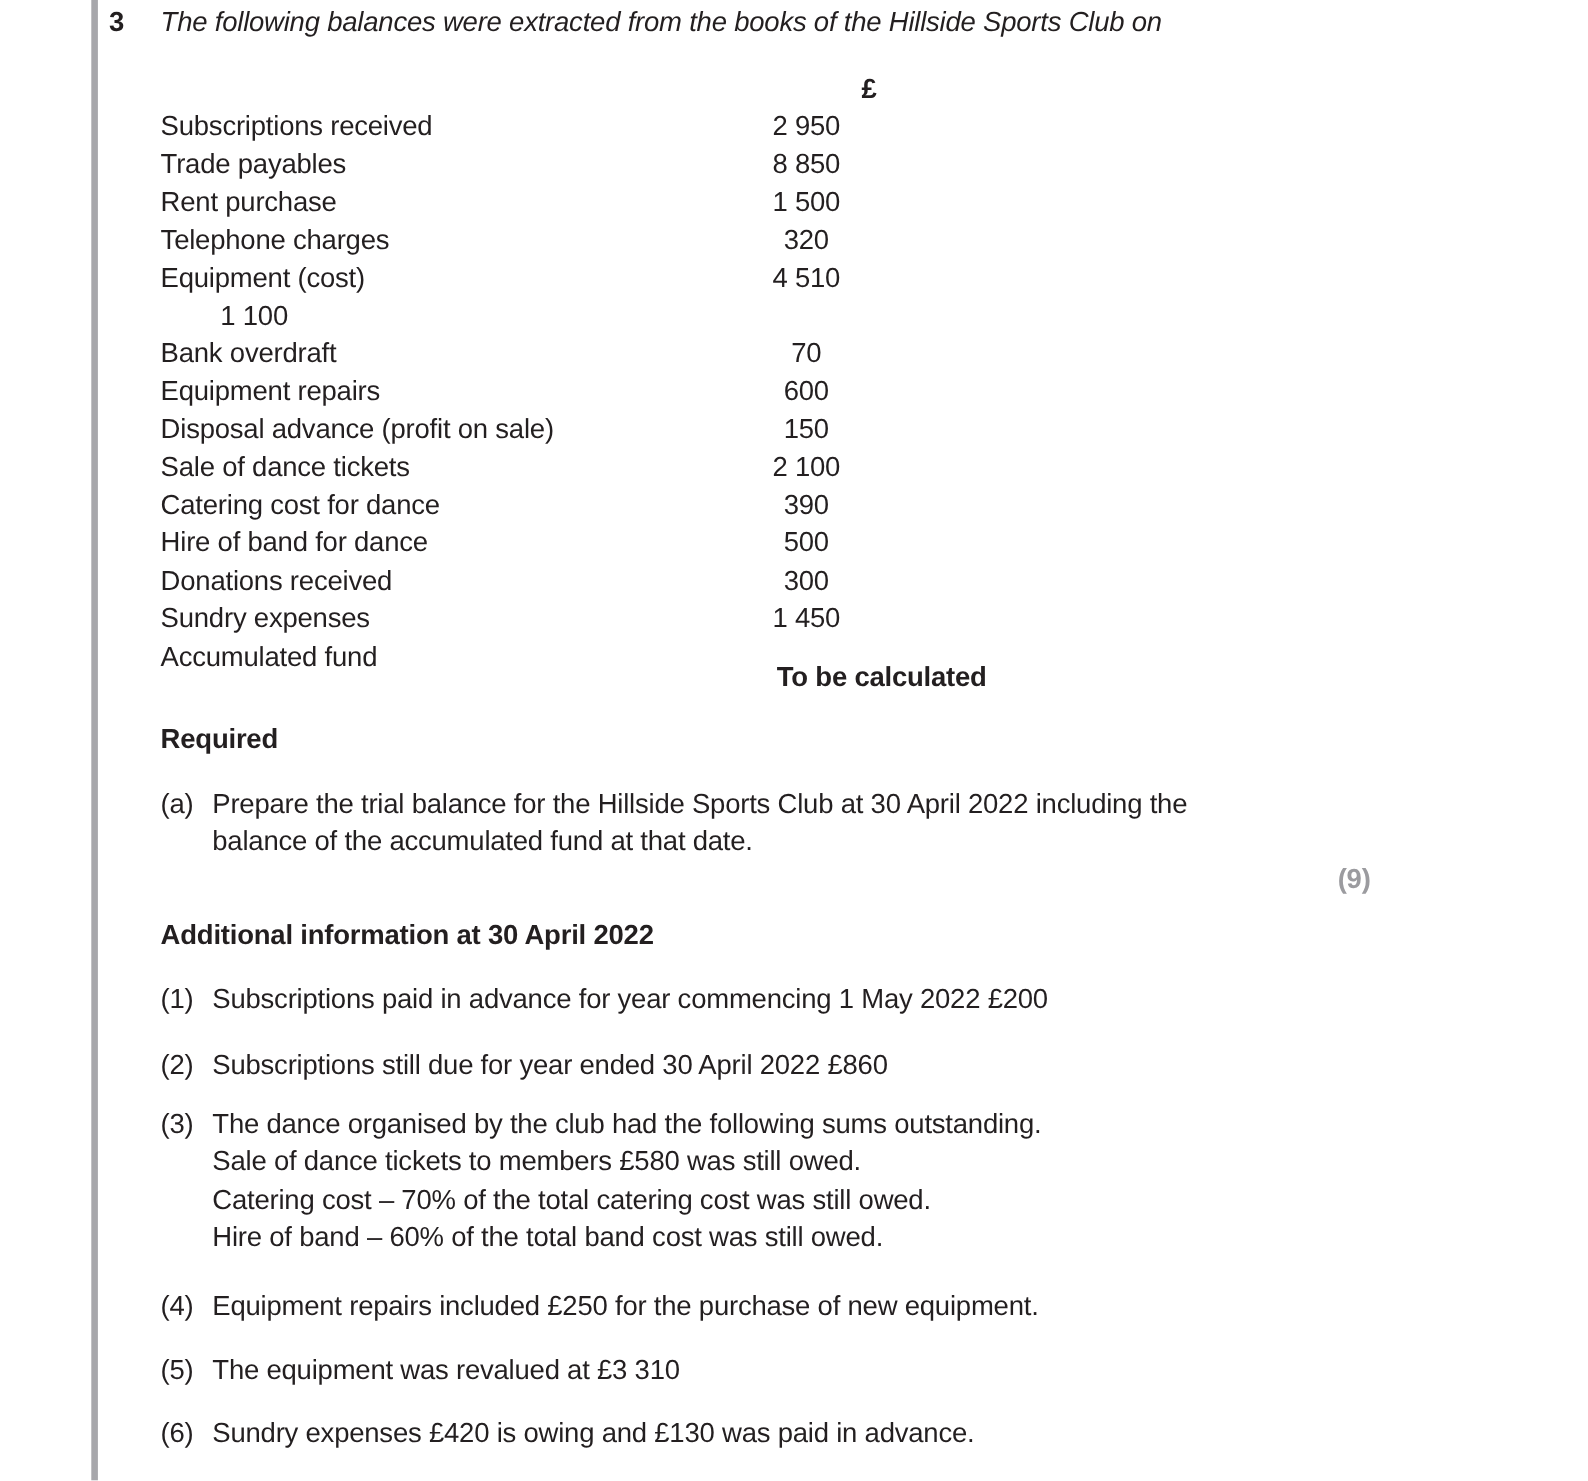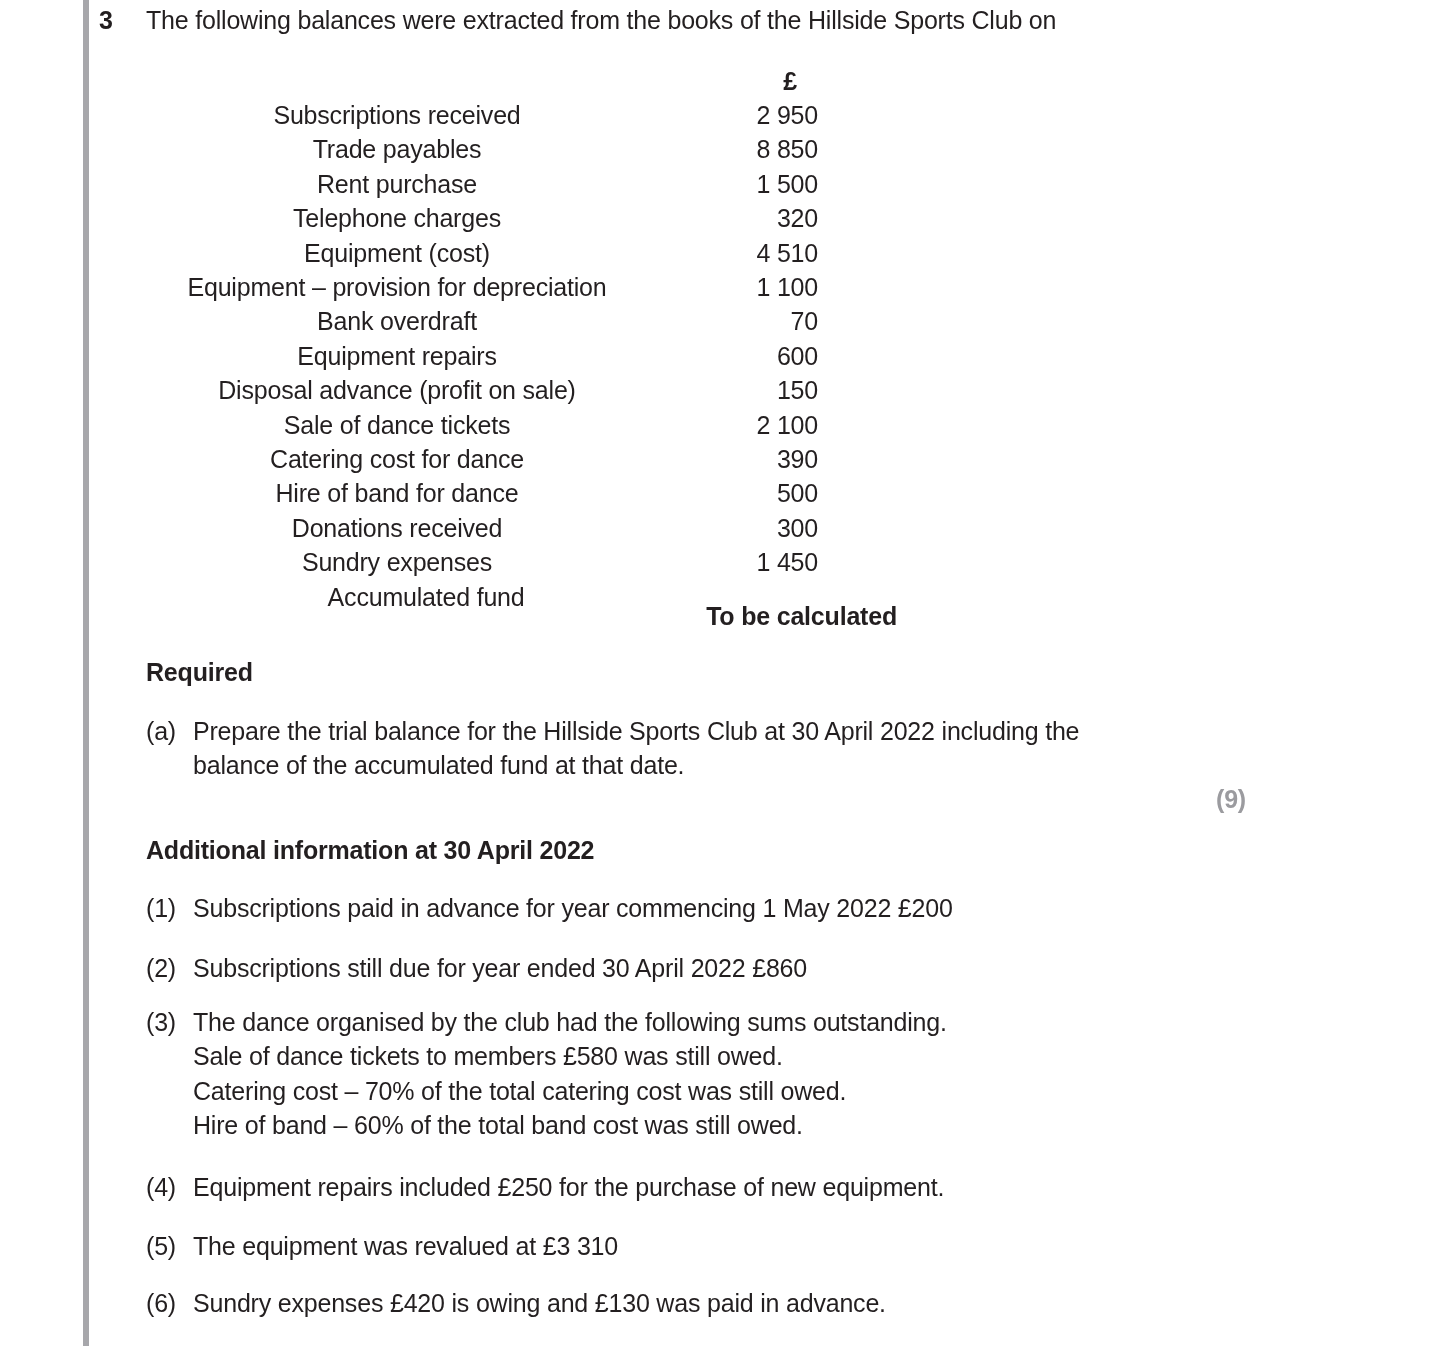--- a/index.html
+++ b/index.html
@@ -28,33 +28,33 @@
     font-weight: bold;
     line-height: 34px;
   }
 
   .content {
     position: absolute;
     left: 146px; top: 3px;
     width: 1100px;
   }
 
-  .intro-line { line-height: 34px; white-space: nowrap; }
+  .intro-line { line-height: 34px; white-space: nowrap; font-style: italic; }
 
   
   .bal-table { width: 672px; margin-top: 27px; }
   .bal-currency {
     line-height: 34px;
     text-align: right;
     padding-right: 21px;
     font-weight: bold;
   }
   .bal-row { display: flex; line-height: 34.4px; }
-  .bal-label { flex: 1 1 auto; white-space: nowrap; text-align: center; }
-  .bal-value { flex: 0 0 170px; text-align: right; white-space: nowrap; }
+  .bal-label { flex: 1 1 auto; white-space: nowrap; }
+  .bal-value { flex: 0 0 170px; text-align: center; white-space: nowrap; }
   .bal-value.calc { font-weight: bold; margin-right: -79px; margin-top: 19px; }
 
   .heading-bold {
     font-weight: bold;
     line-height: 34px;
     white-space: nowrap;
   }
   .required-heading { margin-top: 22px; }
 
   .hang { display: flex; }
@@ -114,21 +114,20 @@
       </div>
       <div class="bal-row">
         <div class="bal-label">Telephone charges</div>
         <div class="bal-value">320</div>
       </div>
       <div class="bal-row">
         <div class="bal-label">Equipment (cost)</div>
         <div class="bal-value">4 510</div>
       </div>
       <div class="bal-row">
-        <div class="bal-label">Equipment – provision for depreciation</div>
         <div class="bal-value">1 100</div>
       </div>
       <div class="bal-row">
         <div class="bal-label">Bank overdraft</div>
         <div class="bal-value">70</div>
       </div>
       <div class="bal-row">
         <div class="bal-label">Equipment repairs</div>
         <div class="bal-value">600</div>
       </div>

